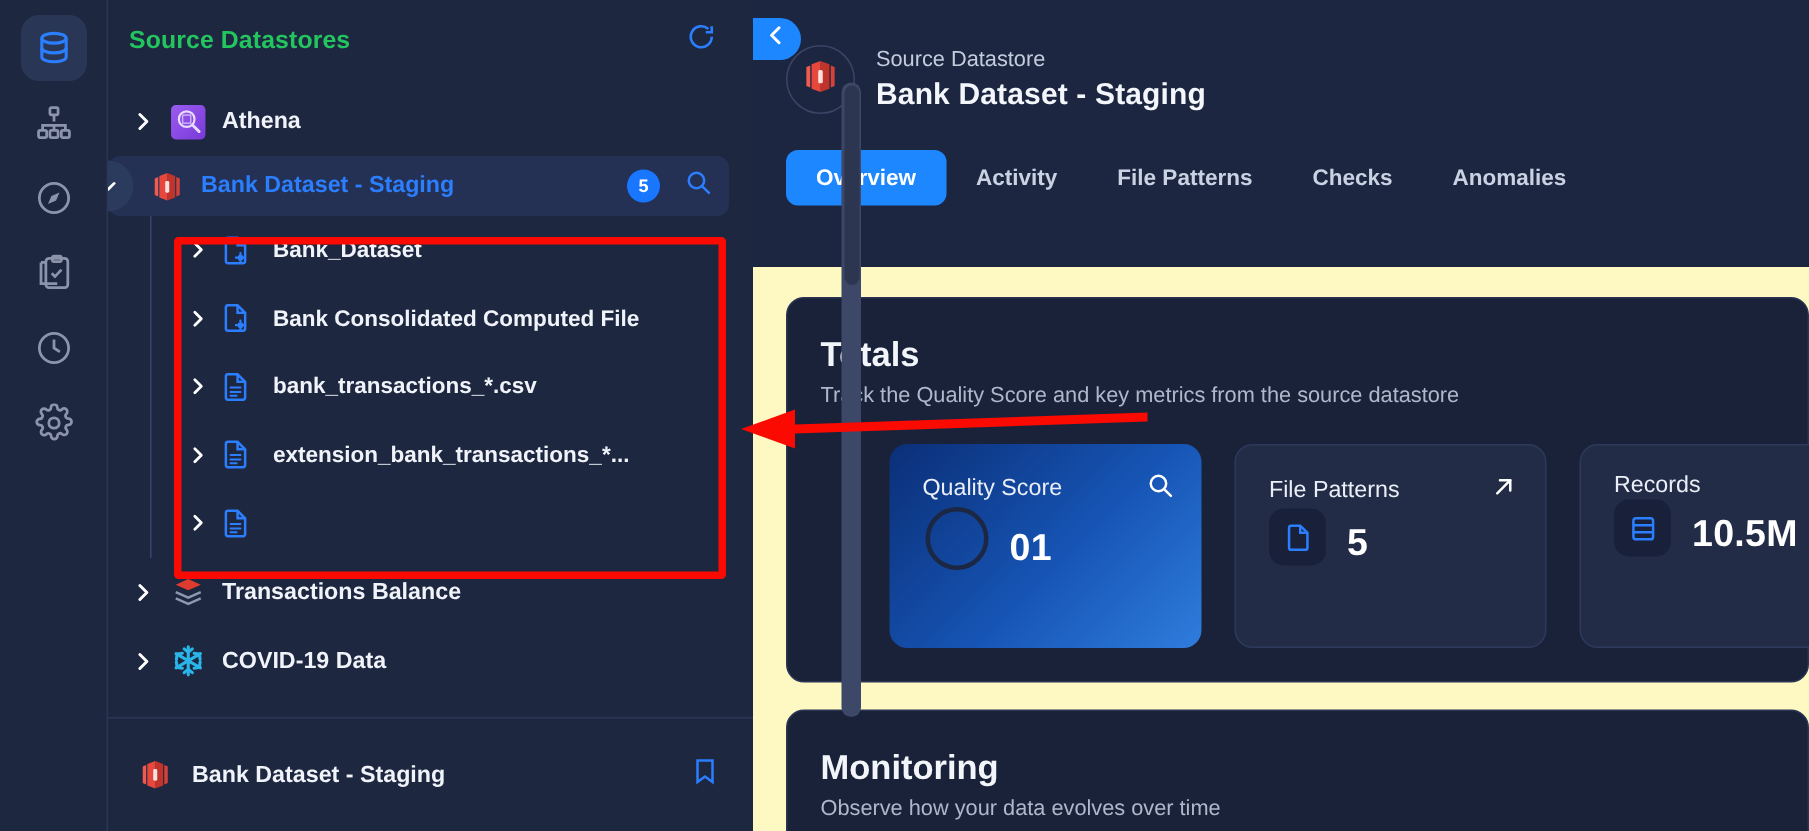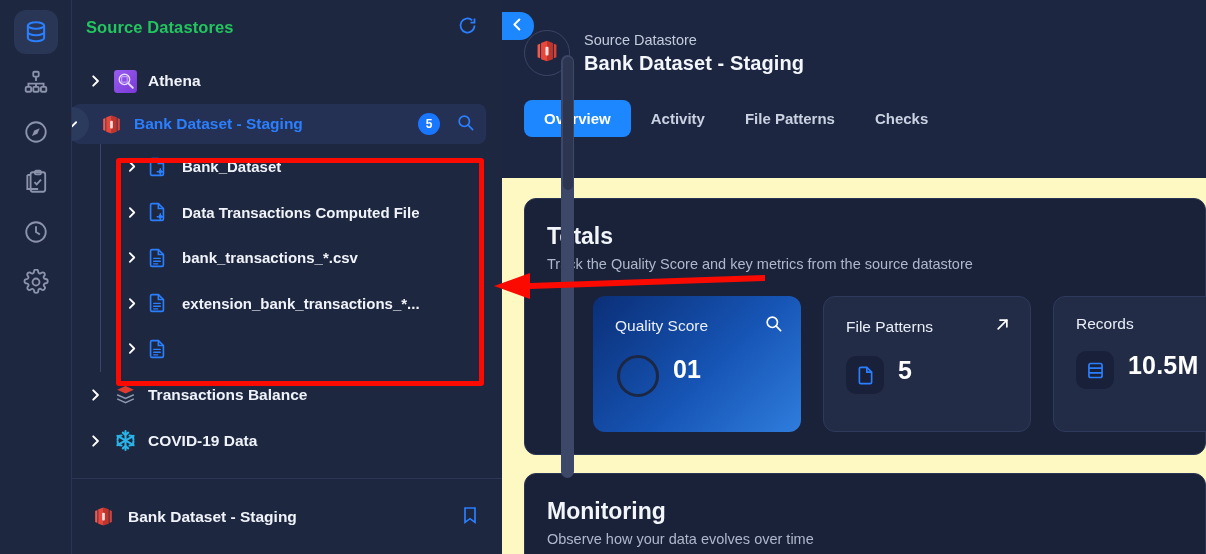--- a/index.html
+++ b/index.html
@@ -165,21 +165,21 @@
     width:208px;flex:0 0 208px;height:136px;border-radius:12px;
     box-sizing:border-box;padding:18px 18px 0 22px;position:relative;
   }
   .metric.plain{background:#222c47;border:1px solid #2e3a5c;}
   .metric.hero{
     background:linear-gradient(135deg,#0b2f77 0%,#1654b4 55%,#2f7ddd 100%);
   }
   .metric-head{display:flex;align-items:center;}
   .metric-label{font-size:15.5px;color:#e9eef7;flex:1;}
   .metric-act{color:#ffffff;display:flex;align-items:center;}
-  .metric-body{display:flex;align-items:flex-start;margin-top:18px;}
+  .metric-body{display:flex;align-items:flex-end;}
   .metric-ic-box{
     width:38px;height:38px;border-radius:10px;background:#18203a;
     display:flex;align-items:center;justify-content:center;flex:0 0 38px;
     margin-right:14px;color:#2b7fff;
   }
   .ring{
     width:36px;height:36px;border-radius:50%;border:3px solid #1c2743;
     flex:0 0 36px;margin-right:14px;margin-left:2px;
   }
   .metric-val{font-size:25px;font-weight:bold;color:#ffffff;letter-spacing:.2px;}
@@ -345,21 +345,21 @@
               </svg>
           </div>
           <div class="node-icon">
             <svg width="22" height="22" viewBox="0 0 24 24" fill="none" stroke="#2b7fff" stroke-width="1.8">
               <path d="M13.5 2.8H6.6a1.6 1.6 0 00-1.6 1.6v15.2a1.6 1.6 0 001.6 1.6h10.8a1.6 1.6 0 001.6-1.6V8.2z"></path>
               <path d="M13.5 2.8v5.4h5.5"></path>
               <circle cx="15.6" cy="17.2" r="2.1" fill="#2b7fff" stroke="none"></circle>
               <path d="M15.6 13.9v1M15.6 19.5v1M12.3 17.2h1M17.9 17.2h1" stroke-width="1.6" stroke-linecap="round"></path>
             </svg>
           </div>
-          <div class="node-label">Data Transactions Computed File</div>
+          <div class="node-label">Bank Consolidated Computed File</div>
         </div>
 
         <div class="child">
           <div class="caret">
             <svg width="13" height="13" viewBox="0 0 24 24" fill="none" stroke="currentColor" stroke-width="3.4" stroke-linecap="round" stroke-linejoin="round">
                 <path d="M9 4l8 8-8 8"></path>
               </svg>
           </div>
           <div class="node-icon">
             <svg width="22" height="22" viewBox="0 0 24 24" fill="none" stroke="#2b7fff" stroke-width="1.8">
@@ -489,20 +489,21 @@
           <div class="ds-kicker">Source Datastore</div>
           <div class="ds-name">Bank Dataset - Staging</div>
         </div>
       </div>
 
       <div class="tabs">
         <div class="tab active">Overview</div>
         <div class="tab">Activity</div>
         <div class="tab">File Patterns</div>
         <div class="tab">Checks</div>
+        <div class="tab">Anomalies</div>
       </div>
     </div>
 
     <div class="main-body">
 
       <div class="card">
         <div class="card-title">Totals</div>
         <div class="card-sub">Track the Quality Score and key metrics from the source datastore</div>
 
         <div class="metrics">

